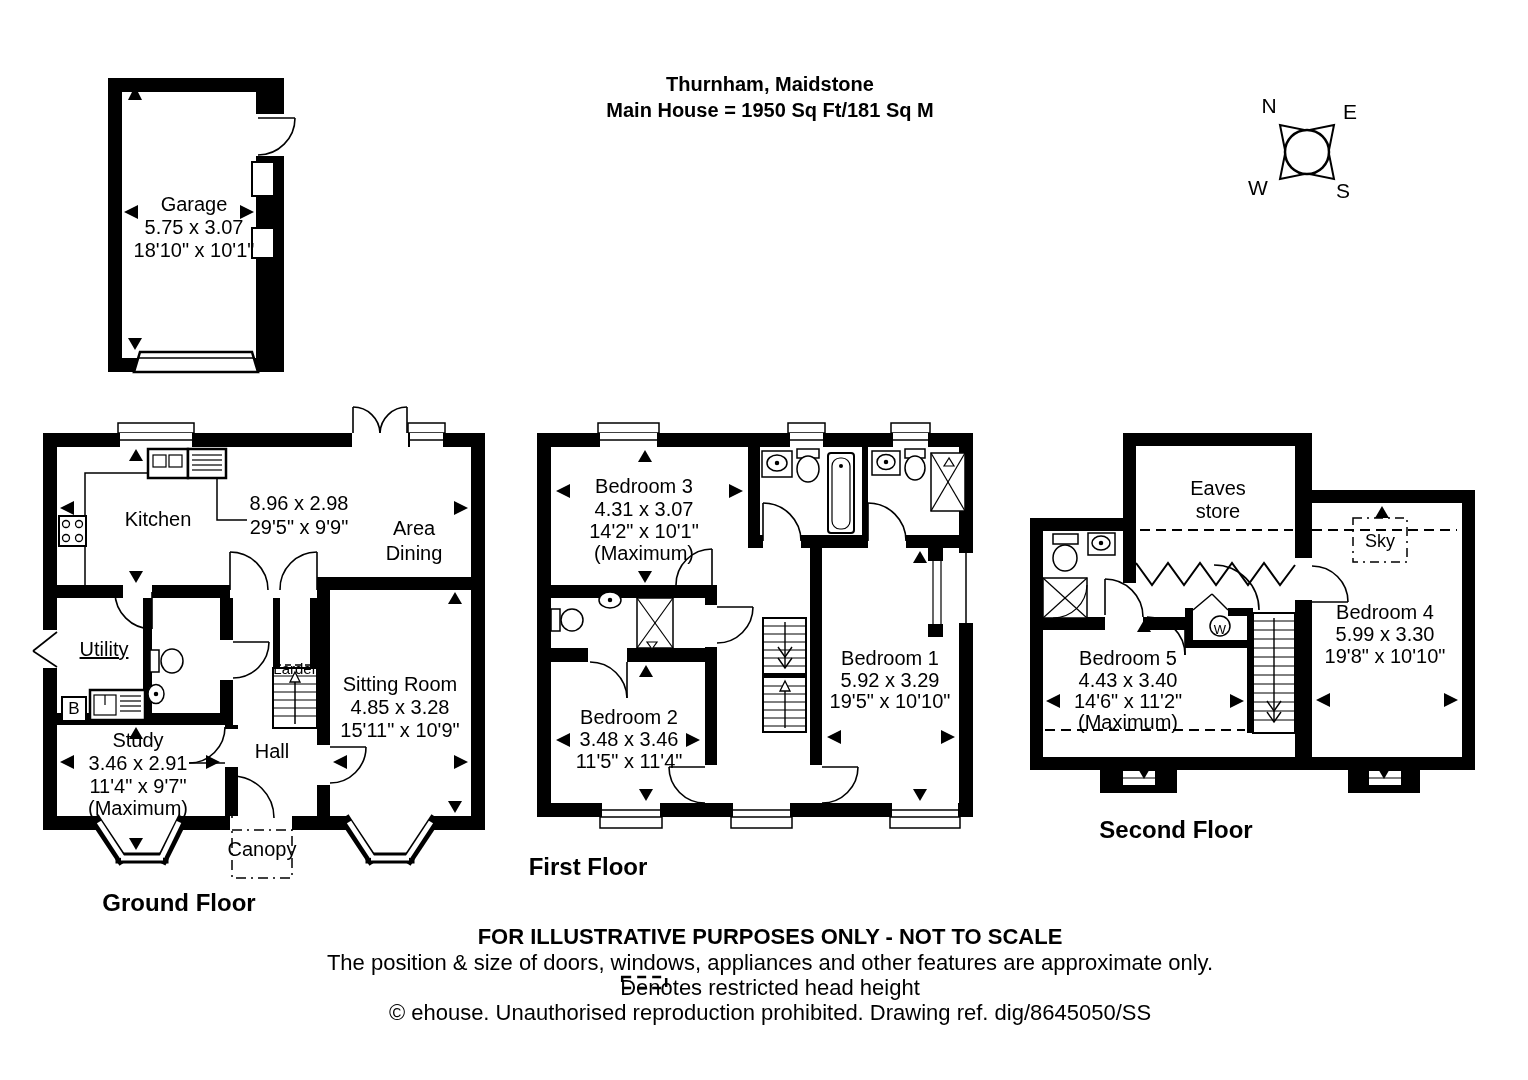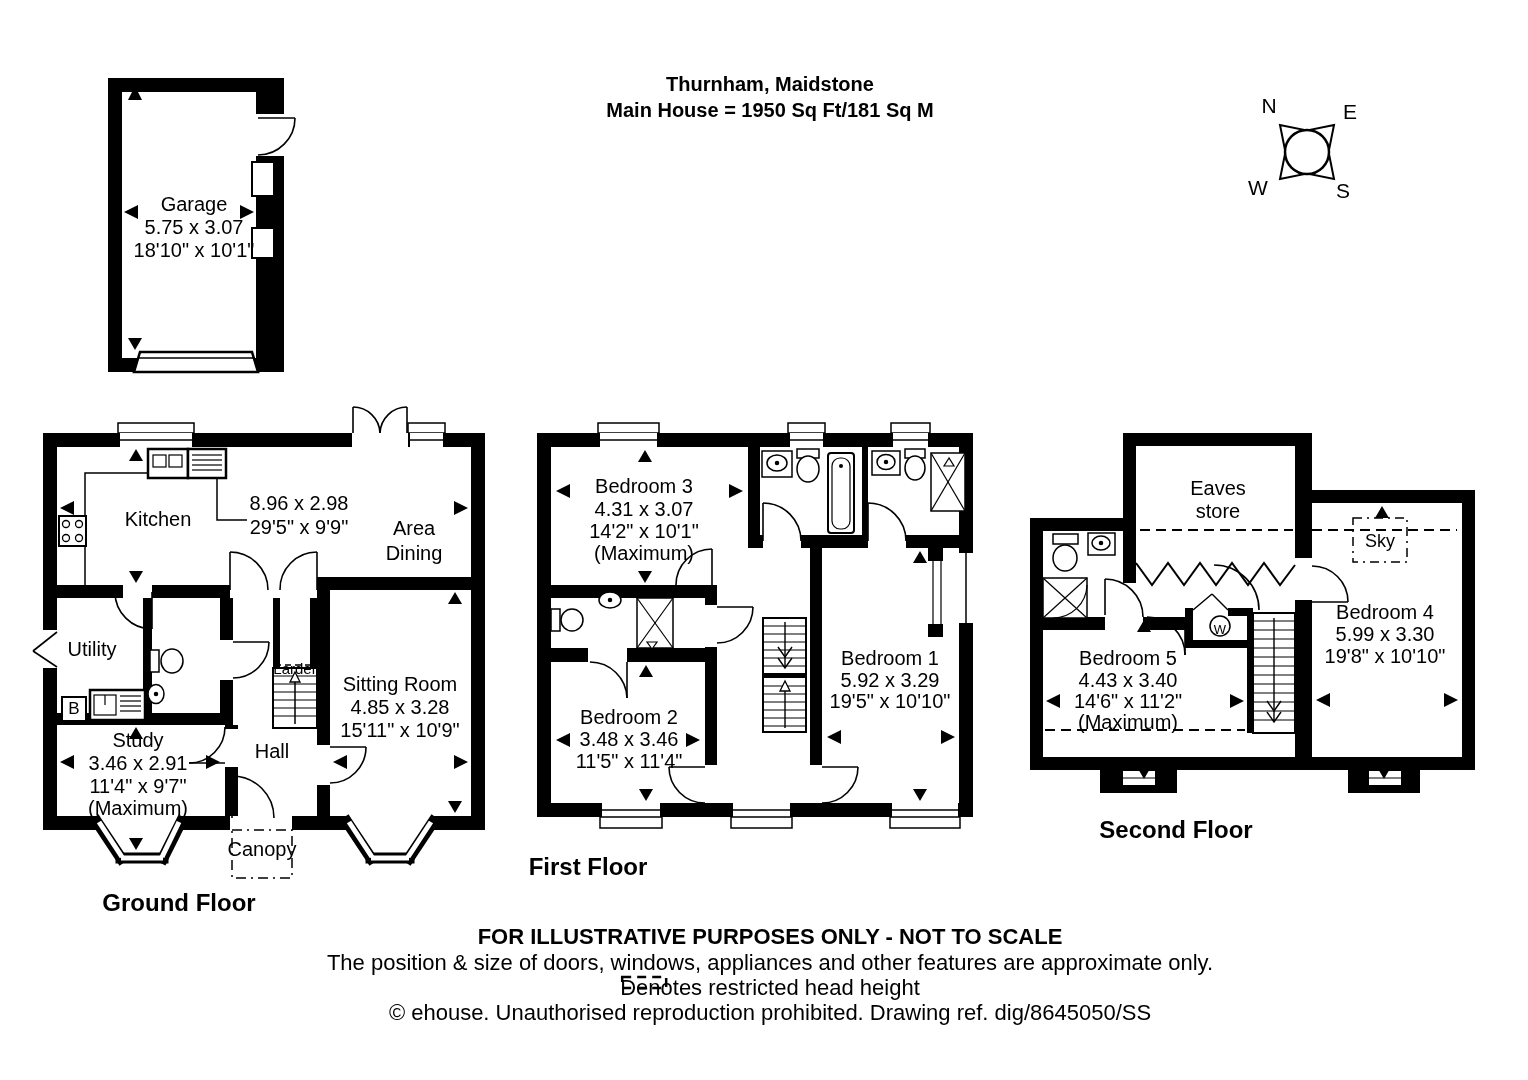--- a/index.html
+++ b/index.html
@@ -476,21 +476,21 @@
 
 <div class="lbl" style="left:194px;top:193px;">Garage</div>
 <div class="lbl" style="left:194px;top:216px;">5.75 x 3.07</div>
 <div class="lbl" style="left:194px;top:239px;">18'10" x 10'1"</div>
 
 <div class="lbl" style="left:158px;top:508px;">Kitchen</div>
 <div class="lbl" style="left:299px;top:492px;">8.96 x 2.98</div>
 <div class="lbl" style="left:299px;top:516px;">29'5" x 9'9"</div>
 <div class="lbl" style="left:414px;top:494px;margin-top:48px;">Dining</div>
 <div class="lbl" style="left:414px;top:517px;">Area</div>
-<div class="lbl" style="left:92px;top:638px;">Utility</div>
+<div class="lbl" style="left:104px;top:638px;text-decoration:underline;">Utility</div>
 <div class="lbl sm" style="left:295px;top:614px;">Larder</div>
 <div class="lbl" style="left:74px;top:698px;font-size:17px;">B</div>
 <div class="lbl" style="left:400px;top:673px;">Sitting Room</div>
 <div class="lbl" style="left:400px;top:696px;">4.85 x 3.28</div>
 <div class="lbl" style="left:400px;top:719px;">15'11" x 10'9"</div>
 <div class="lbl" style="left:138px;top:729px;">Study</div>
 <div class="lbl" style="left:138px;top:752px;">3.46 x 2.91</div>
 <div class="lbl" style="left:138px;top:775px;">11'4" x 9'7"</div>
 <div class="lbl" style="left:138px;top:797px;">(Maximum)</div>
 <div class="lbl" style="left:272px;top:740px;">Hall</div>

